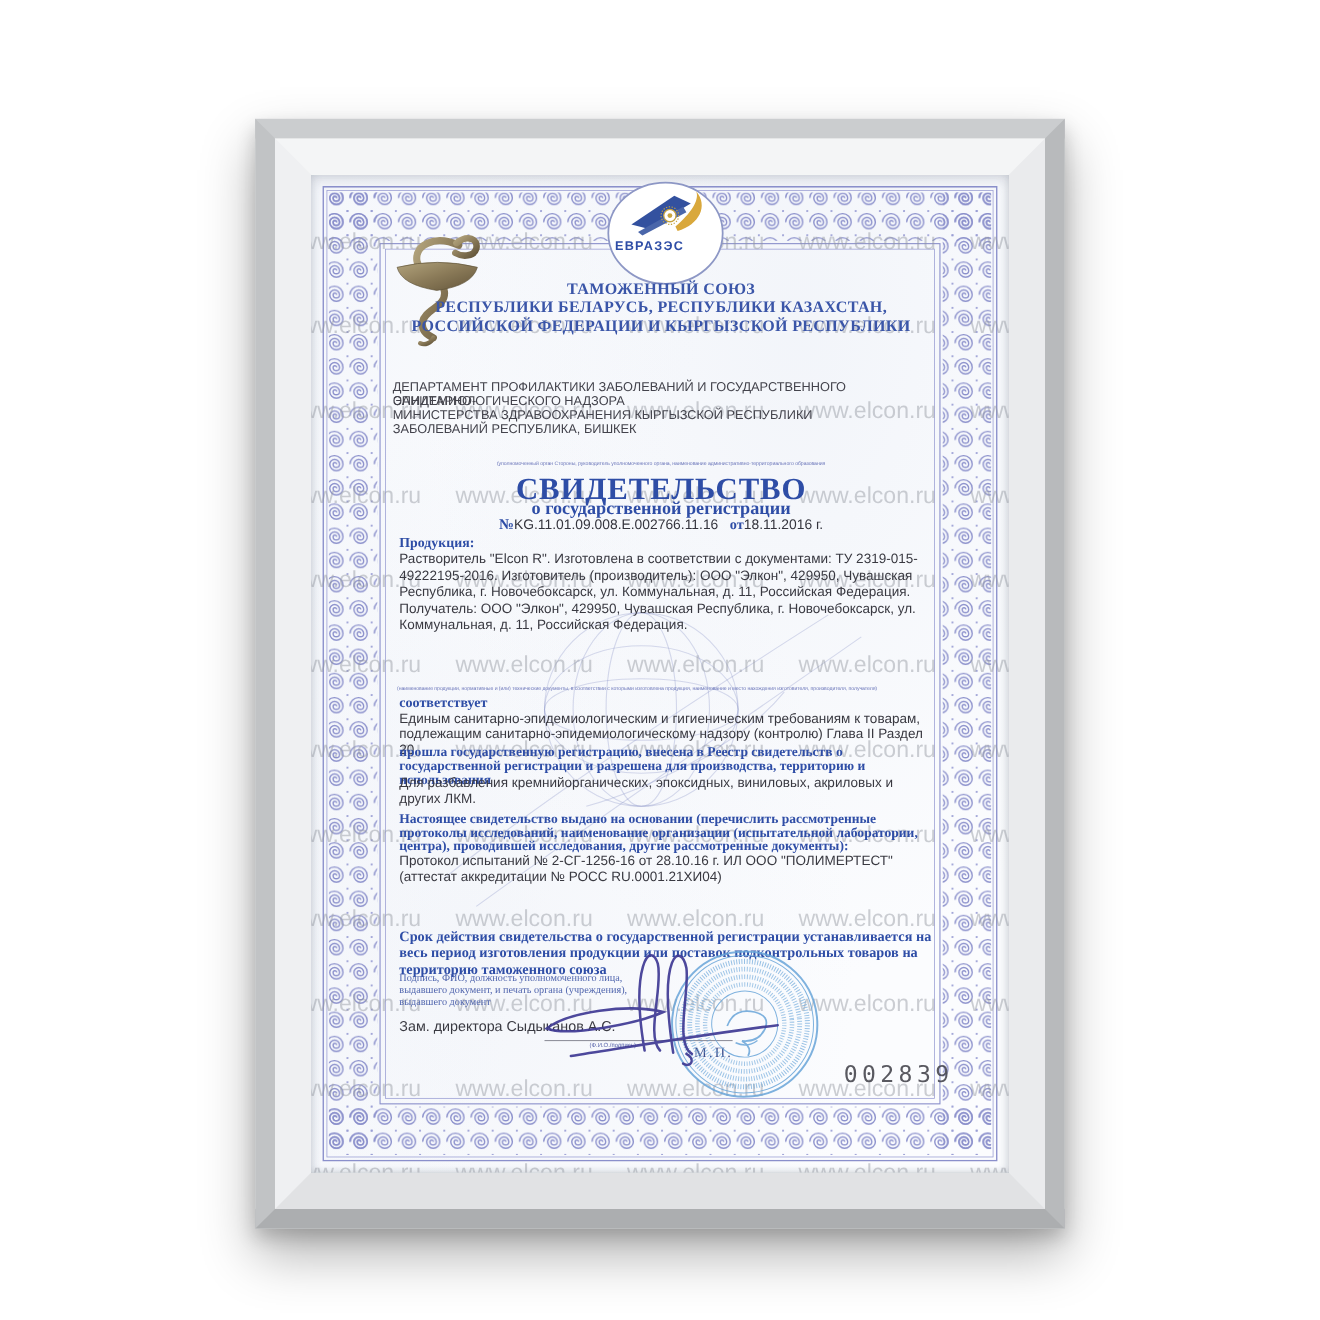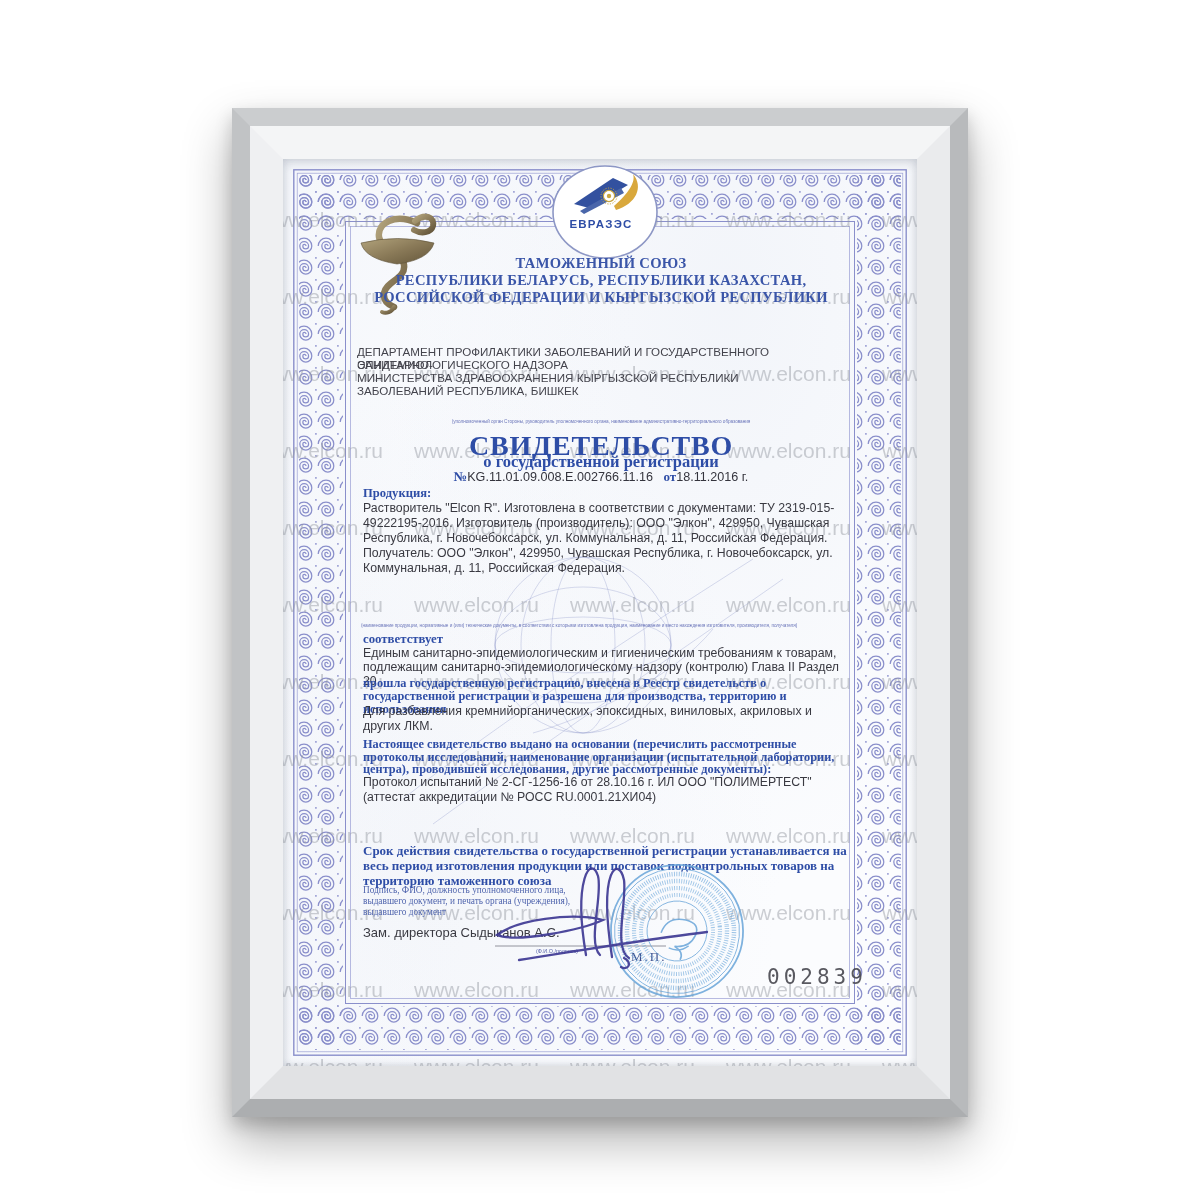--- a/index.html
+++ b/index.html
@@ -29,21 +29,21 @@
   .ser{font-family:"Liberation Serif", serif;}
   .san{font-family:"Liberation Sans", sans-serif;}
   .ctr{text-align:center;}
   .content{left:74px;width:488px;}
   .hline{left:74px;width:488px;text-align:center;font-family:"Liberation Serif",serif;
          font-weight:bold;color:#3a55a8;font-size:14.6px;letter-spacing:.3px;}
   .iline{left:74px;width:488px;color:#43434c;font-size:11.6px;}
   .tinycap{font-size:4.7px;color:#6b76ba;letter-spacing:-.05px;white-space:nowrap;overflow:hidden;}
   .body-t{color:#393941;font-size:12.3px;line-height:14.9px;}
   .bold-blue{font-family:"Liberation Serif",serif;font-weight:bold;color:#2e4da6;}
-  #logo-label{left:258px;top:59px;width:120px;text-align:center;font-weight:bold;
+  #logo-label{left:276px;top:59px;width:120px;text-align:left;font-weight:bold;
               font-size:11.5px;letter-spacing:1.2px;color:#2e4da6;}
   #serial{left:484px;top:806px;width:120px;font-family:"DejaVu Sans Mono",monospace;
           font-size:21px;letter-spacing:4px;color:#43434b;opacity:.88;}
   #seal-mark{left:348px;top:790px;font-family:"Liberation Serif",serif;font-size:13px;
              color:#3d4f8c;letter-spacing:2px;}
   #sig-line-caption{left:214px;top:789px;width:120px;text-align:center;font-size:5.4px;
                     color:#5560a8;white-space:nowrap;}
   .z1{z-index:1}.z2{z-index:2}.z3{z-index:3}.z4{z-index:4}.z5{z-index:5}.z6{z-index:6}
 </style>
 </head>

